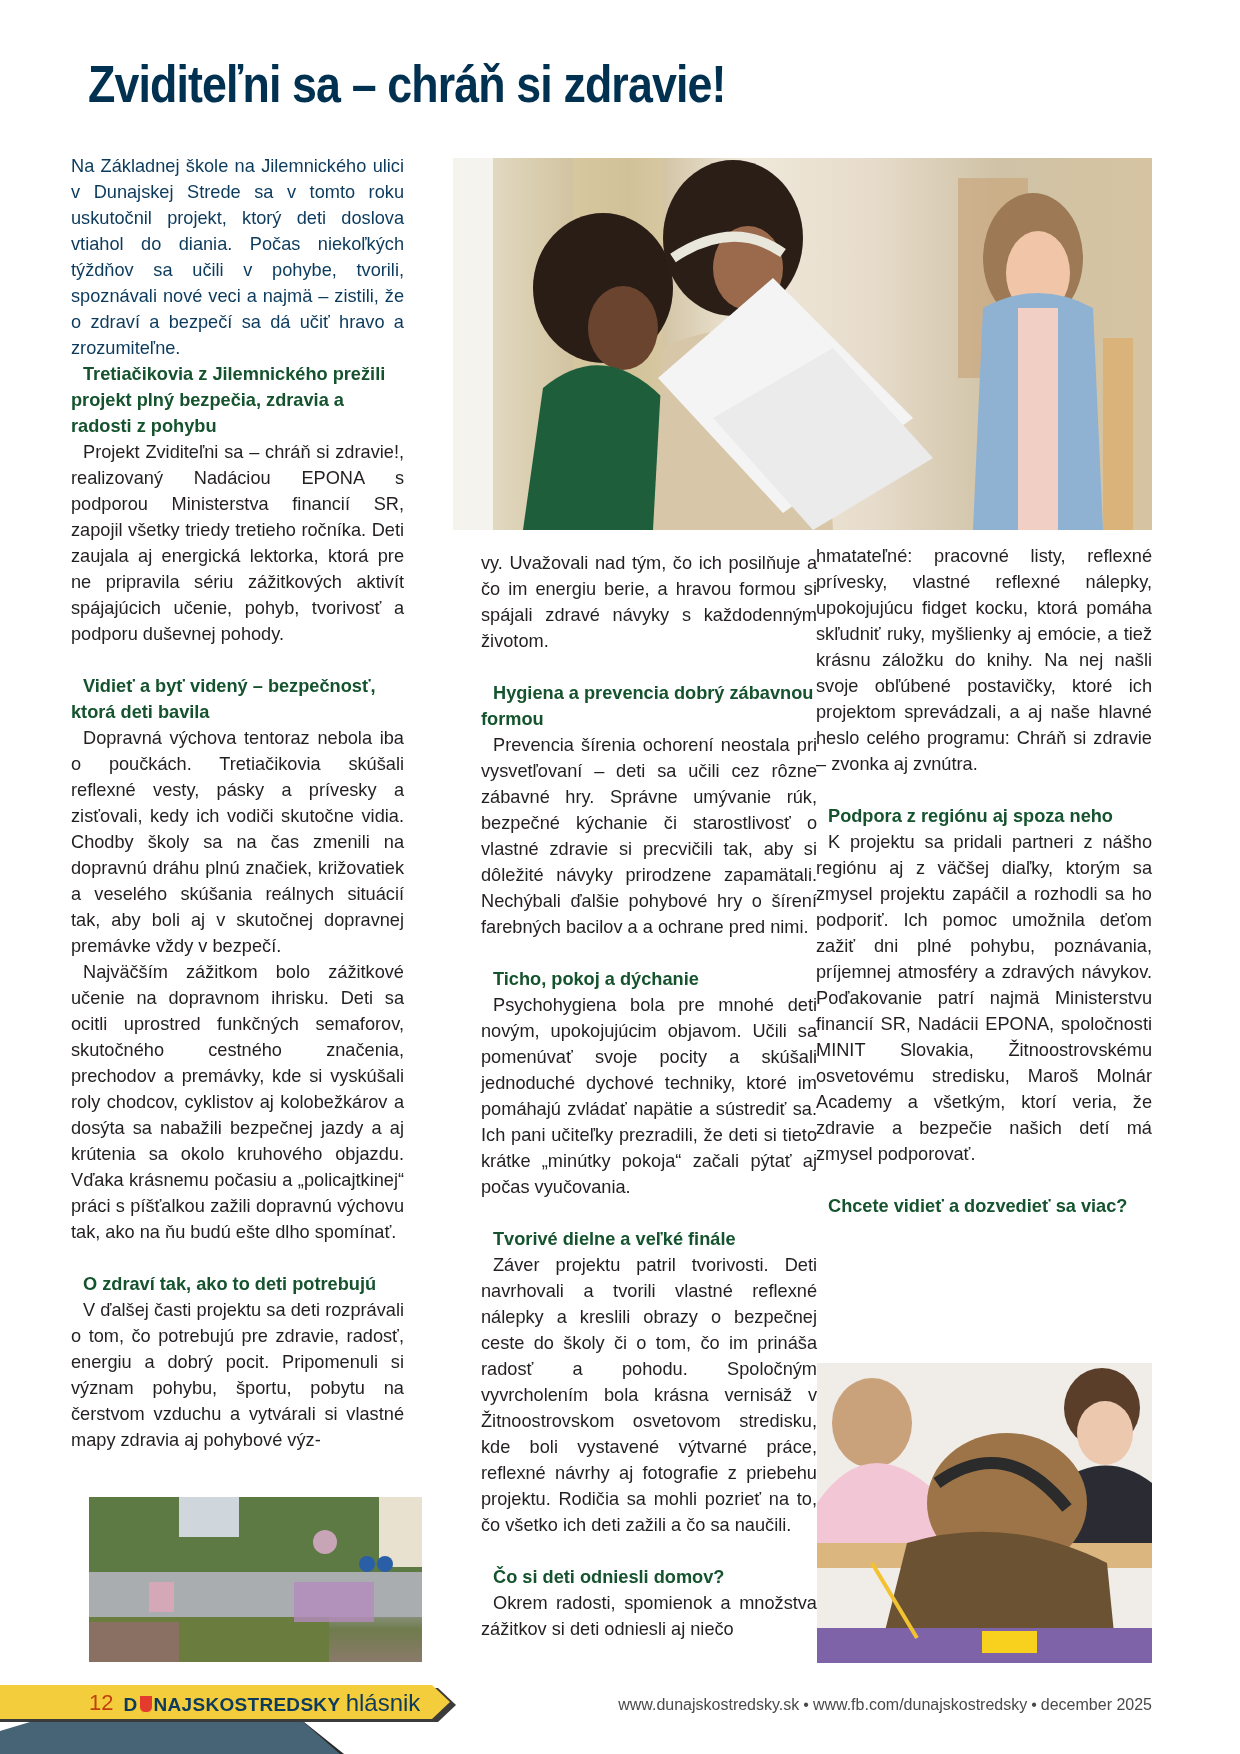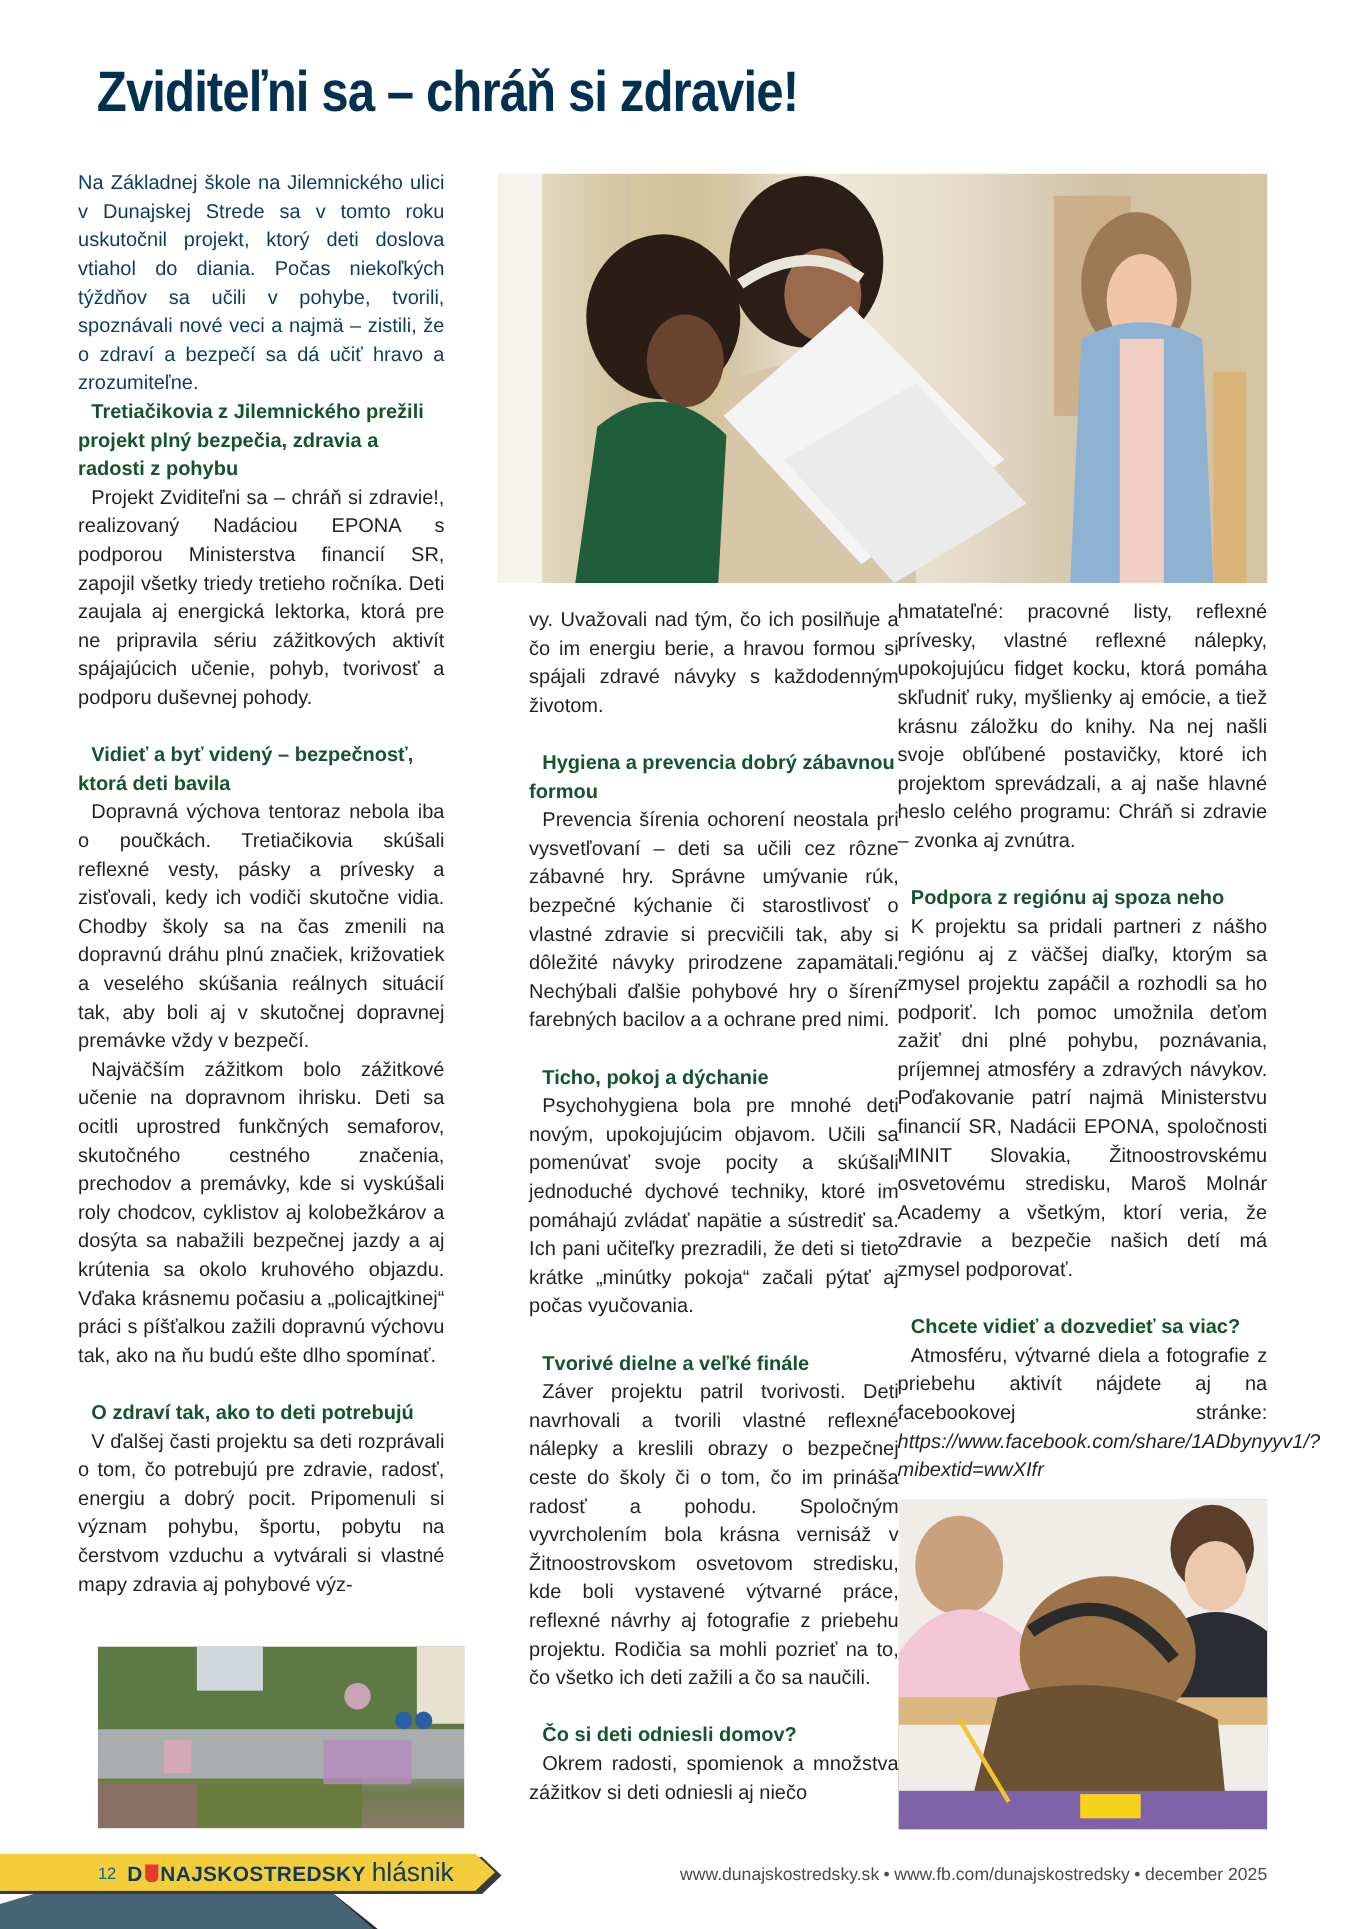--- a/index.html
+++ b/index.html
@@ -58,21 +58,21 @@
   }
   .footer-blue-shadow {
     position: absolute; left: 0; top: 1722px; width: 344px; height: 32px;
     background: #2a2a2a;
     clip-path: polygon(0 12px, 40px 0, 304px 0, 344px 32px, 0 32px);
   }
   .footer-brand {
     position: absolute; left: 89px; top: 1690px; height: 26px;
     display: flex; align-items: center; gap: 10px; font-size: 19px;
   }
-  .page-num { color: #0369a1; font-size: 15px; }
+  .page-num { color: #c2410c; font-size: 22px; }
   .brand-bold { font-weight: 700; color: #0e3b5c; letter-spacing: 0.3px; font-size: 19px; }
   .brand-light { color: #0e3b5c; font-size: 24px; }
   .crest {
     display: inline-block; width: 12px; height: 16px; background: #e43b2f;
     border-radius: 0 0 6px 6px; vertical-align: -2px; margin: 0 1px;
     border: 1px solid #f4cd3c;
   }
   .footer-right {
     position: absolute; right: 88px; top: 1696px; font-size: 16px; color: #4a4a4a;
     display: flex; gap: 4px; align-items: center;
@@ -135,21 +135,20 @@
   <p>Okrem radosti, spomienok a množstva zážitkov si deti odniesli aj niečo</p>
 </div>
 
 <div class="col col3">
   <p class="noindent">hmatateľné: pracovné listy, reflexné prívesky, vlastné reflexné nálepky, upokojujúcu fidget kocku, ktorá pomáha skľudniť ruky, myšlienky aj emócie, a tiež krásnu záložku do knihy. Na nej našli svoje obľúbené postavičky, ktoré ich projektom sprevádzali, a aj naše hlavné heslo celého programu: Chráň si zdravie – zvonka aj zvnútra.</p>
   <div class="gap"></div>
   <h3>Podpora z regiónu aj spoza neho</h3>
   <p>K projektu sa pridali partneri z nášho regiónu aj z väčšej diaľky, ktorým sa zmysel projektu zapáčil a rozhodli sa ho podporiť. Ich pomoc umožnila deťom zažiť dni plné pohybu, poznávania, príjemnej atmosféry a zdravých návykov. Poďakovanie patrí najmä Ministerstvu financií SR, Nadácii EPONA, spoločnosti MINIT Slovakia, Žitnoostrovskému osvetovému stredisku, Maroš Molnár Academy a všetkým, ktorí veria, že zdravie a bezpečie našich detí má zmysel podporovať.</p>
   <div class="gap"></div>
   <h3>Chcete vidieť a dozvedieť sa viac?</h3>
-  <p><span>Atmosféru, výtvarné diela a fotografie z priebehu aktivít nájdete aj na facebookovej stránke: </span><span class="url">https://www.facebook.com/share/1ADbynyyv1/?mibextid=wwXIfr</span></p>
 </div>
 
 <div class="photo photo-road">
   <svg width="333" height="165" viewBox="0 0 333 165">
     <rect x="0" y="0" width="333" height="80" fill="#5d7a45"></rect>
     <rect x="90" y="0" width="60" height="40" fill="#cfd6dc"></rect>
     <rect x="290" y="0" width="43" height="70" fill="#e8e1cf"></rect>
     <rect x="0" y="75" width="333" height="45" fill="#a9adb0"></rect>
     <rect x="0" y="120" width="240" height="45" fill="#6a7d3e"></rect>
     <rect x="0" y="125" width="90" height="40" fill="#8a6f63"></rect>

